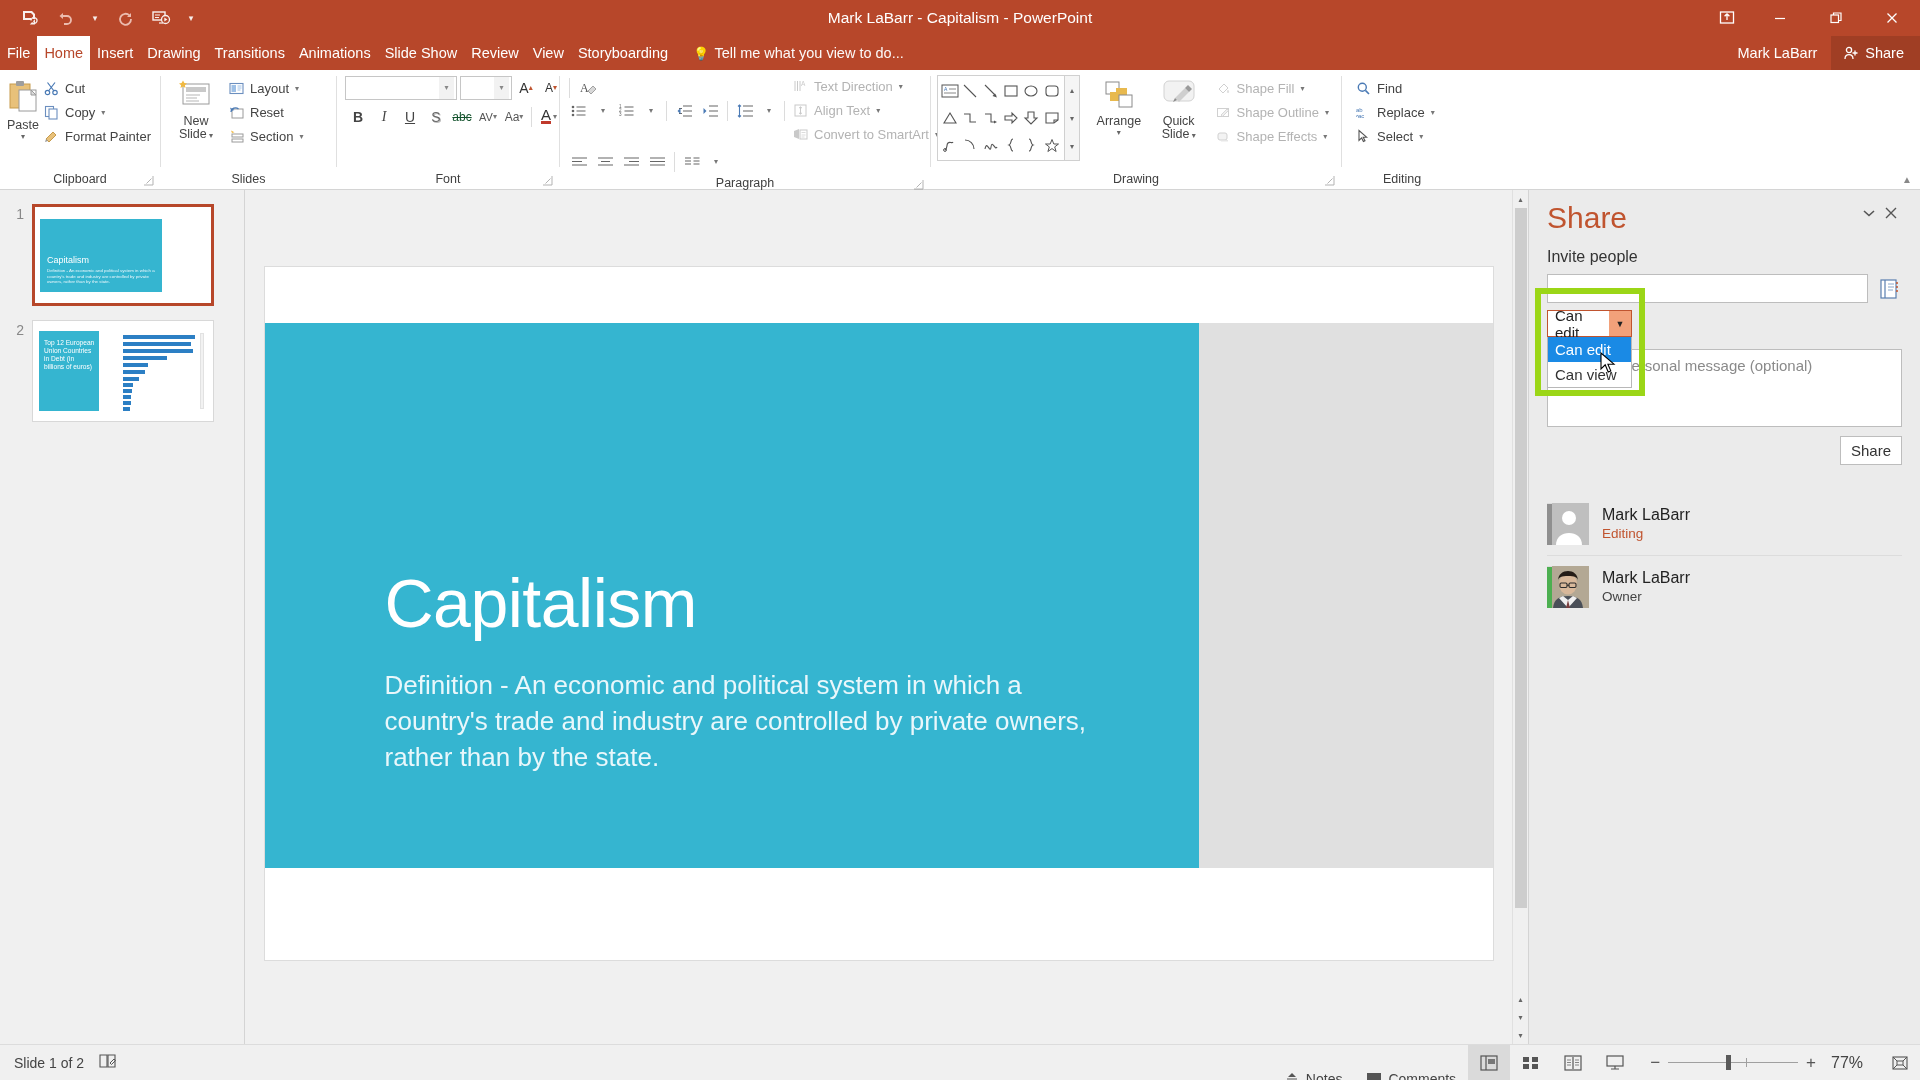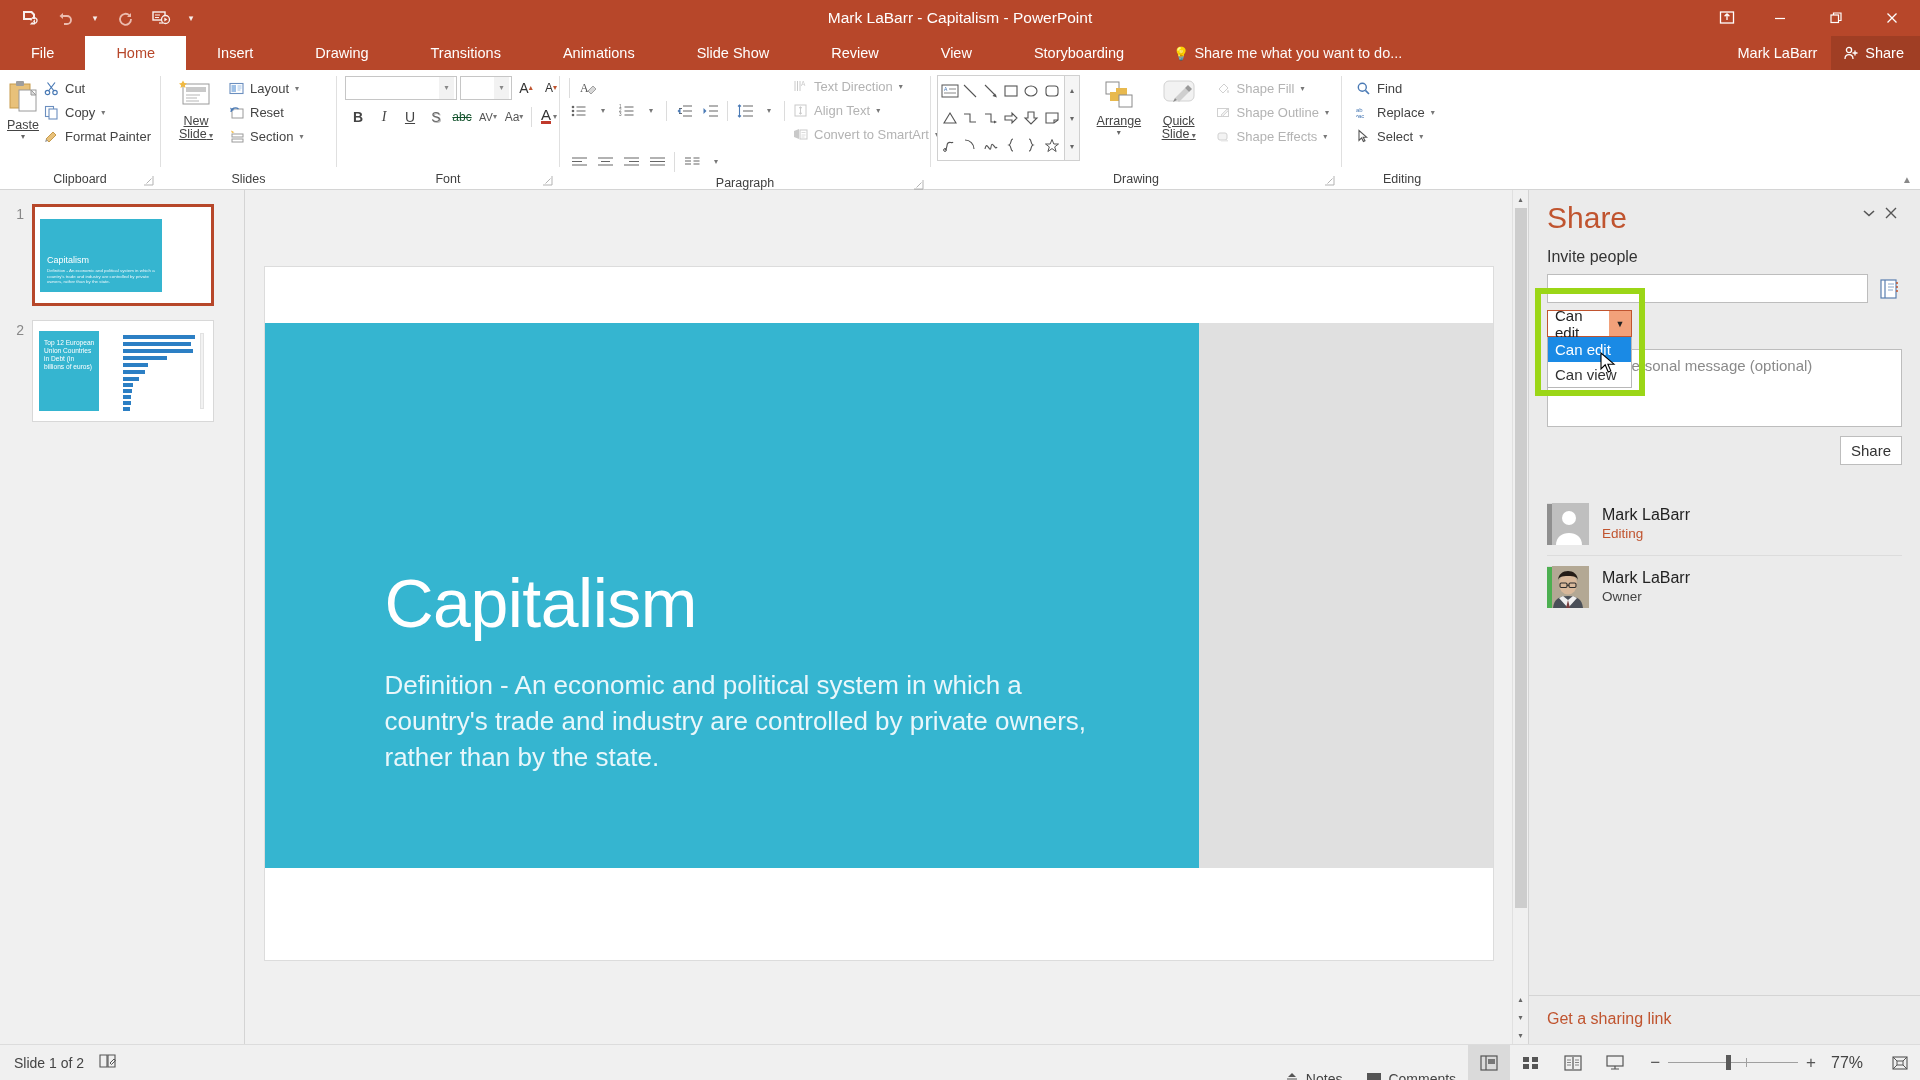--- a/index.html
+++ b/index.html
@@ -33,21 +33,21 @@
     color: #fff;
   }
   .ribbon-display { width: 50px; }
 
   
   .tabbar {
     height: 34px; background: #b7472a; display: flex; align-items: stretch;
     position: relative;
   }
   .tab {
-    padding: 0 31px; display: flex; align-items: center; color: #ffffff;
+    padding: 0 7px; display: flex; align-items: center; color: #ffffff;
     font-size: 14.5px; white-space: nowrap;
   }
   .tab.active { background: #ffffff; color: #b7472a; }
   .tab.tellme { color: #ffffff; opacity: .97; gap: 5px; padding-left: 18px; }
   .tab.tellme .bulb { font-size: 13px; }
   .acct {
     position: absolute; right: 0; top: 0; height: 34px; display: flex; align-items: center;
   }
   .acct-name { color: #fff; font-size: 14.5px; padding-right: 14px; }
   .acct-share {
@@ -68,21 +68,21 @@
   }
   .rgroup-label .dlg {
     position: absolute; right: 6px; top: 3px; width: 12px; height: 12px; opacity: .55;
   }
   .rsep { width: 1px; background: #e0e0e0; margin: 6px 0 22px 0; }
 
   .bigbtn {
     display: flex; flex-direction: column; align-items: center; justify-content: flex-start;
     width: 58px; padding-top: 3px; color: #444; font-size: 12.5px; text-align: center;
   }
-  .bigbtn .lbl { margin-top: 3px; line-height: 13px; text-decoration: underline; }
+  .bigbtn .lbl { margin-top: 3px; line-height: 13px; }
   .bigbtn .caret { font-size: 8px; line-height: 9px; color:#666;}
 
   .smallcol { display: flex; flex-direction: column; gap: 1px; padding-top: 2px; }
   .smallbtn {
     display: flex; align-items: center; gap: 5px; height: 23px; padding: 0 6px 0 3px;
     font-size: 13px; color: #444; white-space: nowrap;
   }
   .smallbtn .ico { width: 17px; height: 17px; display:flex; align-items:center; justify-content:center; flex:0 0 17px;}
   .smallbtn .caret { font-size: 8px; color:#777; margin-left: 1px;}
   .smallbtn.dim { color: #b3b3b3; }
@@ -319,21 +319,21 @@
   <div class="tab">Insert</div>
   <div class="tab">Drawing</div>
   <div class="tab">Transitions</div>
   <div class="tab">Animations</div>
   <div class="tab">Slide Show</div>
   <div class="tab">Review</div>
   <div class="tab">View</div>
   <div class="tab">Storyboarding</div>
   <div class="tab tellme">
     <span class="bulb">💡</span>
-    <span>Share me what you want to do...</span>
+    <span>Tell me what you view to do...</span>
   </div>
   <div class="acct">
     <div class="acct-name">Mark LaBarr</div>
     <div class="acct-share">
       <svg width="16" height="16" viewBox="0 0 16 16">
           <circle cx="6" cy="5" r="2.6" fill="none" stroke="#fff" stroke-width="1.3"></circle>
           <path d="M2 14c0-2.8 1.8-4.4 4-4.4s4 1.6 4 4.4" fill="none" stroke="#fff" stroke-width="1.3"></path>
           <path d="M12 5.5v5M9.5 8h5" stroke="#fff" stroke-width="1.3"></path>
         </svg>
       <span>Share</span>
@@ -1012,23 +1012,20 @@
             <path d="M21 34l-2 8h4z" fill="#7a3f3f"></path>
           </svg>
         </div>
         <div>
           <div class="sp-name">Mark LaBarr</div>
           <div class="sp-role owner">Owner</div>
         </div>
       </div>
     </div>
 
-    <div class="sp-footer">
-      <div class="sp-link">Get a sharing link</div>
-    </div>
   </div>
 </div>
 
 <div class="statusbar">
   <div class="sb-left">
     <span>Slide 1 of 2</span>
     <span>
       <svg width="20" height="16" viewBox="0 0 20 16">
           <path d="M2 2h7v12H2z" fill="none" stroke="#555" stroke-width="1.1"></path>
           <path d="M10 2h7v12h-7z" fill="none" stroke="#555" stroke-width="1.1"></path>

